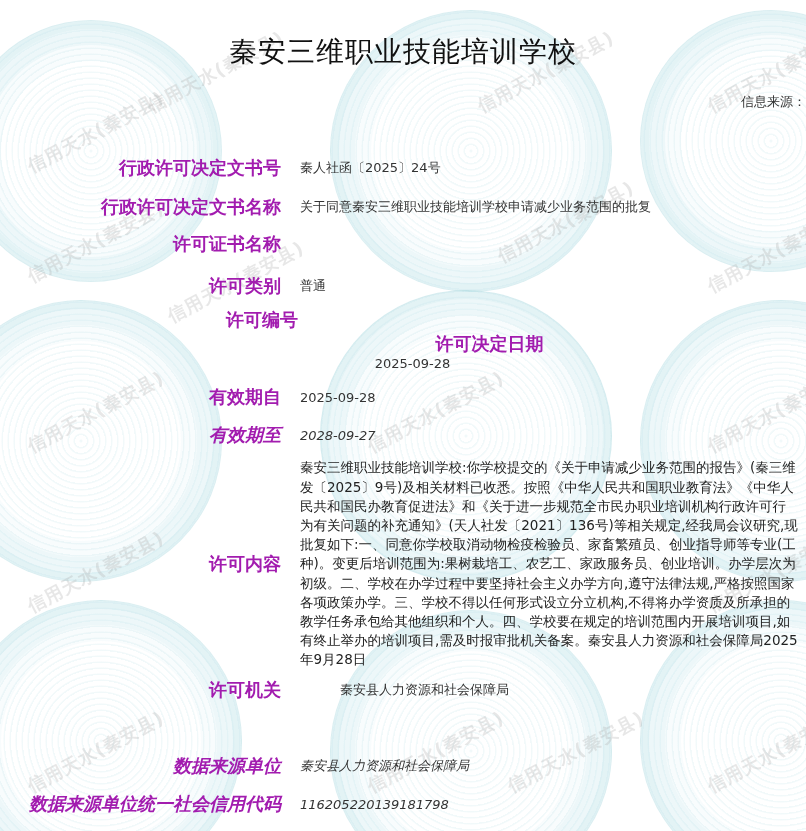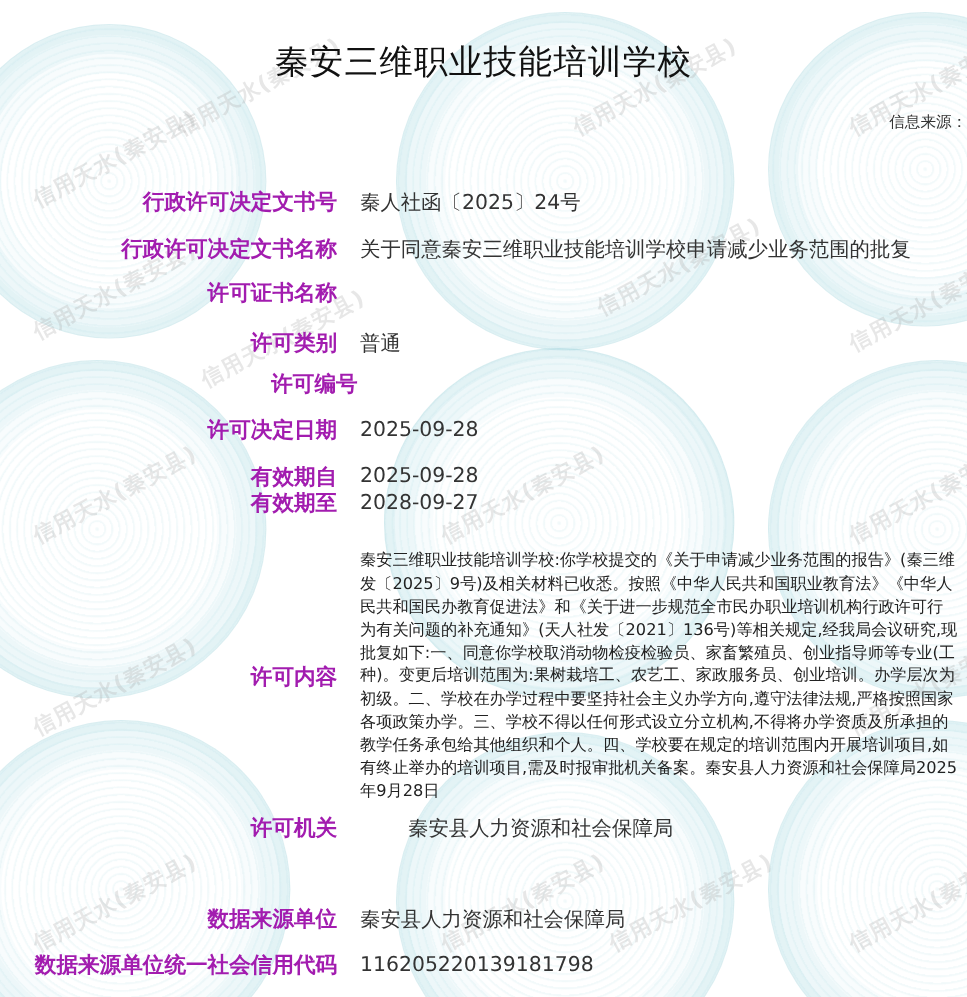--- a/index.html
+++ b/index.html
@@ -90,21 +90,21 @@
       text-align: right;
       font-family: "DejaVu Serif", serif;
       font-weight: bold;
       font-size: 18px;
       color: #a21caf;
       flex-shrink: 0;
       white-space: nowrap;
     }
     .value {
       margin-left: 19px;
-      font-size: 17px;
+      font-size: 13px;
       color: #333333;
       white-space: nowrap;
     }
     .row.content {
       align-items: center;
     }
     .value.para {
       white-space: normal;
       width: 498px;
       font-size: 13.5px;
@@ -168,48 +168,48 @@
   <div class="row" style="top:276px; height:20px;">
     <div class="label">许可类别</div>
     <div class="value">普通</div>
   </div>
 
   <div class="row" style="top:310px; height:20px;padding-left:17px;">
     <div class="label">许可编号</div>
     <div class="value"></div>
   </div>
 
-  <div class="row" style="top:348px; height:20px;">
+  <div class="row" style="top:332px; height:20px;flex-direction:column;">
     <div class="label">许可决定日期</div>
     <div class="value">2025-09-28</div>
   </div>
 
   <div class="row" style="top:387px; height:20px;">
     <div class="label">有效期自</div>
     <div class="value">2025-09-28</div>
   </div>
 
-  <div class="row" style="top:409px; height:20px;">
+  <div class="row" style="top:425px; height:20px;font-style:italic;">
     <div class="label">有效期至</div>
     <div class="value">2028-09-27</div>
   </div>
 
   <div class="row content" style="top:462px; height:204px;">
     <div class="label">许可内容</div>
     <div class="value para">秦安三维职业技能培训学校:你学校提交的《关于申请减少业务范围的报告》(秦三维发〔2025〕9号)及相关材料已收悉。按照《中华人民共和国职业教育法》《中华人民共和国民办教育促进法》和《关于进一步规范全市民办职业培训机构行政许可行为有关问题的补充通知》(天人社发〔2021〕136号)等相关规定,经我局会议研究,现批复如下:一、同意你学校取消动物检疫检验员、家畜繁殖员、创业指导师等专业(工种)。变更后培训范围为:果树栽培工、农艺工、家政服务员、创业培训。办学层次为初级。二、学校在办学过程中要坚持社会主义办学方向,遵守法律法规,严格按照国家各项政策办学。三、学校不得以任何形式设立分立机构,不得将办学资质及所承担的教学任务承包给其他组织和个人。四、学校要在规定的培训范围内开展培训项目,如有终止举办的培训项目,需及时报审批机关备案。秦安县人力资源和社会保障局2025年9月28日</div>
   </div>
 
   <div class="row" style="top:680px; height:20px;gap:40px;">
     <div class="label">许可机关</div>
     <div class="value">秦安县人力资源和社会保障局</div>
   </div>
 
 
-  <div class="row" style="top:756px; height:20px;">
+  <div class="row" style="top:756px; height:20px;font-style:italic;">
     <div class="label">数据来源单位</div>
     <div class="value">秦安县人力资源和社会保障局</div>
   </div>
 
-  <div class="row" style="top:794px; height:20px;">
+  <div class="row" style="top:794px; height:20px;font-style:italic;">
     <div class="label">数据来源单位统一社会信用代码</div>
     <div class="value">116205220139181798</div>
   </div>
 </div>
 
 </body></html>

